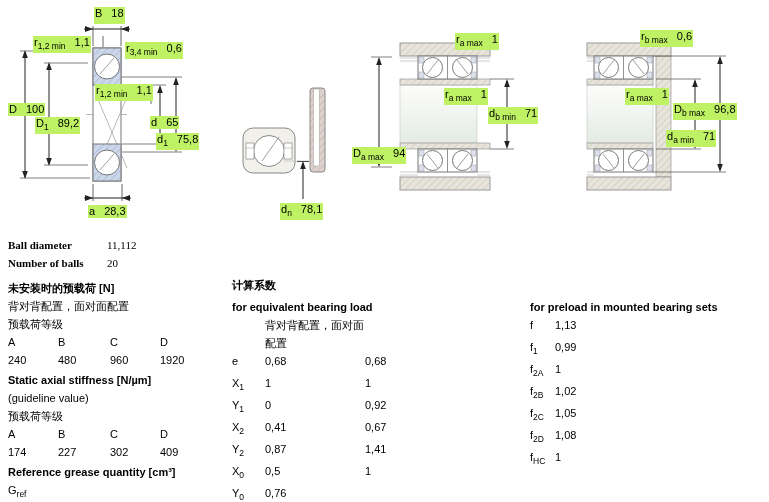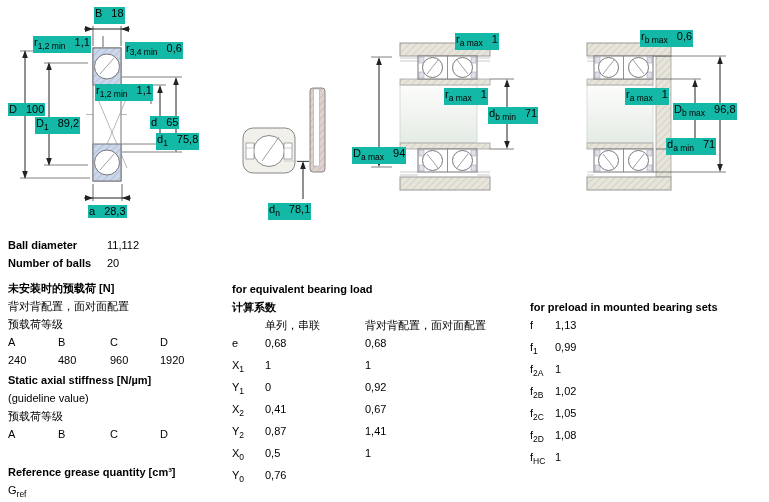--- a/index.html
+++ b/index.html
@@ -1,19 +1,19 @@
 <!DOCTYPE html>
 <html><head>
 <meta charset="utf-8">
 <style>
   html,body{margin:0;padding:0;background:#fff;}
   .page{position:relative;width:769px;height:502px;background:#fff;overflow:hidden;
         font-family:"Liberation Sans","DejaVu Sans",sans-serif;font-size:11px;color:#000;}
   svg{position:absolute;left:0;top:0;}
-  .dim{position:absolute;white-space:nowrap;background:#14b8a6;padding:0 1px;
+  .dim{position:absolute;white-space:nowrap;background:#bef264;padding:0 1px;
        font-size:11px;line-height:13px;}
   .sub{font-size:8.5px;vertical-align:-3px;}
   .val{margin-left:9px;}
   .col{position:absolute;line-height:18px;}
   .b{font-weight:bold;}
   .specrow{display:grid;grid-template-columns:99px auto;}
   .t4{display:grid;grid-template-columns:50px 52px 50px auto;}
   .frow{display:grid;grid-template-columns:33px 100px auto;}
   .prow{display:grid;grid-template-columns:25px auto;}
   .grow{display:grid;grid-template-columns:47px auto;}
@@ -213,32 +213,32 @@
 
   <div class="dim" style="left:94px;top:7px;"><span>B</span><span class="sub"></span><span class="val">18</span></div>
   <div class="dim" style="left:33px;top:36px;"><span>r</span><span class="sub">1,2 min</span><span class="val">1,1</span></div>
   <div class="dim" style="left:125px;top:42px;"><span>r</span><span class="sub">3,4 min</span><span class="val">0,6</span></div>
   <div class="dim" style="left:8px;top:103px;"><span>D</span><span class="val">100</span></div>
   <div class="dim" style="left:35px;top:117px;"><span>D</span><span class="sub">1</span><span class="val">89,2</span></div>
   <div class="dim" style="left:95px;top:84px;"><span>r</span><span class="sub">1,2 min</span><span class="val">1,1</span></div>
   <div class="dim" style="left:150px;top:116px;"><span>d</span><span class="val">65</span></div>
   <div class="dim" style="left:156px;top:133px;"><span>d</span><span class="sub">1</span><span class="val">75,8</span></div>
   <div class="dim" style="left:88px;top:205px;"><span>a</span><span class="val">28,3</span></div>
-  <div class="dim" style="left:268px;top:203px;"><span>d</span><span class="sub">n</span><span class="val">78,1</span></div>
+  <div class="dim" style="left:280px;top:203px;"><span>d</span><span class="sub">n</span><span class="val">78,1</span></div>
   <div class="dim" style="left:455px;top:33px;"><span>r</span><span class="sub">a max</span><span class="val">1</span></div>
   <div class="dim" style="left:352px;top:103px;margin-top:44px;"><span>D</span><span class="sub">a max</span><span class="val">94</span></div>
   <div class="dim" style="left:444px;top:88px;"><span>r</span><span class="sub">a max</span><span class="val">1</span></div>
   <div class="dim" style="left:488px;top:107px;"><span>d</span><span class="sub">b min</span><span class="val">71</span></div>
   <div class="dim" style="left:640px;top:30px;"><span>r</span><span class="sub">b max</span><span class="val">0,6</span></div>
   <div class="dim" style="left:625px;top:88px;"><span>r</span><span class="sub">a max</span><span class="val">1</span></div>
   <div class="dim" style="left:673px;top:103px;"><span>D</span><span class="sub">b max</span><span class="val">96,8</span></div>
-  <div class="dim" style="left:666px;top:130px;margin-top:8px;"><span>d</span><span class="sub">a min</span><span class="val">71</span></div>
+  <div class="dim" style="left:666px;top:130px;"><span>d</span><span class="sub">a min</span><span class="val">71</span></div>
 
   <div class="col" style="left:8px;top:0;width:222px;">
-    <div class="blk" style="top:236px;width:222px;">
+    <div class="blk" style="top:236px;width:222px;font-family:Liberation Serif, serif;">
       <div class="specrow">
           <span class="b">Ball diameter</span>
           <span>11,112</span>
         </div>
       <div class="specrow">
           <span class="b">Number of balls</span>
           <span>20</span>
         </div>
     </div>
     <div class="blk" style="top:279px;width:222px;">
@@ -261,35 +261,40 @@
     <div class="blk" style="top:371px;width:222px;">
       <div class="b">Static axial stiffness [N/µm]</div>
       <div>(guideline value)</div>
       <div>预载荷等级</div>
       <div class="t4">
         <span>A</span>
           <span>B</span>
           <span>C</span>
           <span>D</span>
       </div>
+      <div class="t4">
+        <span>174</span>
+          <span>227</span>
+          <span>302</span>
+          <span>409</span>
+      </div>
     </div>
     <div class="blk" style="top:463px;width:222px;">
       <div class="b">Reference grease quantity [cm³]</div>
       <div class="grow">
         <span><span>G</span><span class="sub">ref</span></span>
       </div>
     </div>
   </div>
 
   <div class="col" style="left:232px;top:276px;width:290px;">
+    <div class="b">计算系数</div>
     <div class="b" style="margin-top:4px;">for equivalent bearing load</div>
-    <div class="b">计算系数</div>
     <div class="frow">
       <span></span>
-      <span>单列，串联</span>
       <span>背对背配置，面对面配置</span>
     </div>
     <div class="frow">
         <span><span>e</span><span class="sub"></span></span>
         <span>0,68</span>
         <span>0,68</span>
       </div>
     <div class="frow">
         <span><span>X</span><span class="sub">1</span></span>
         <span>1</span>

